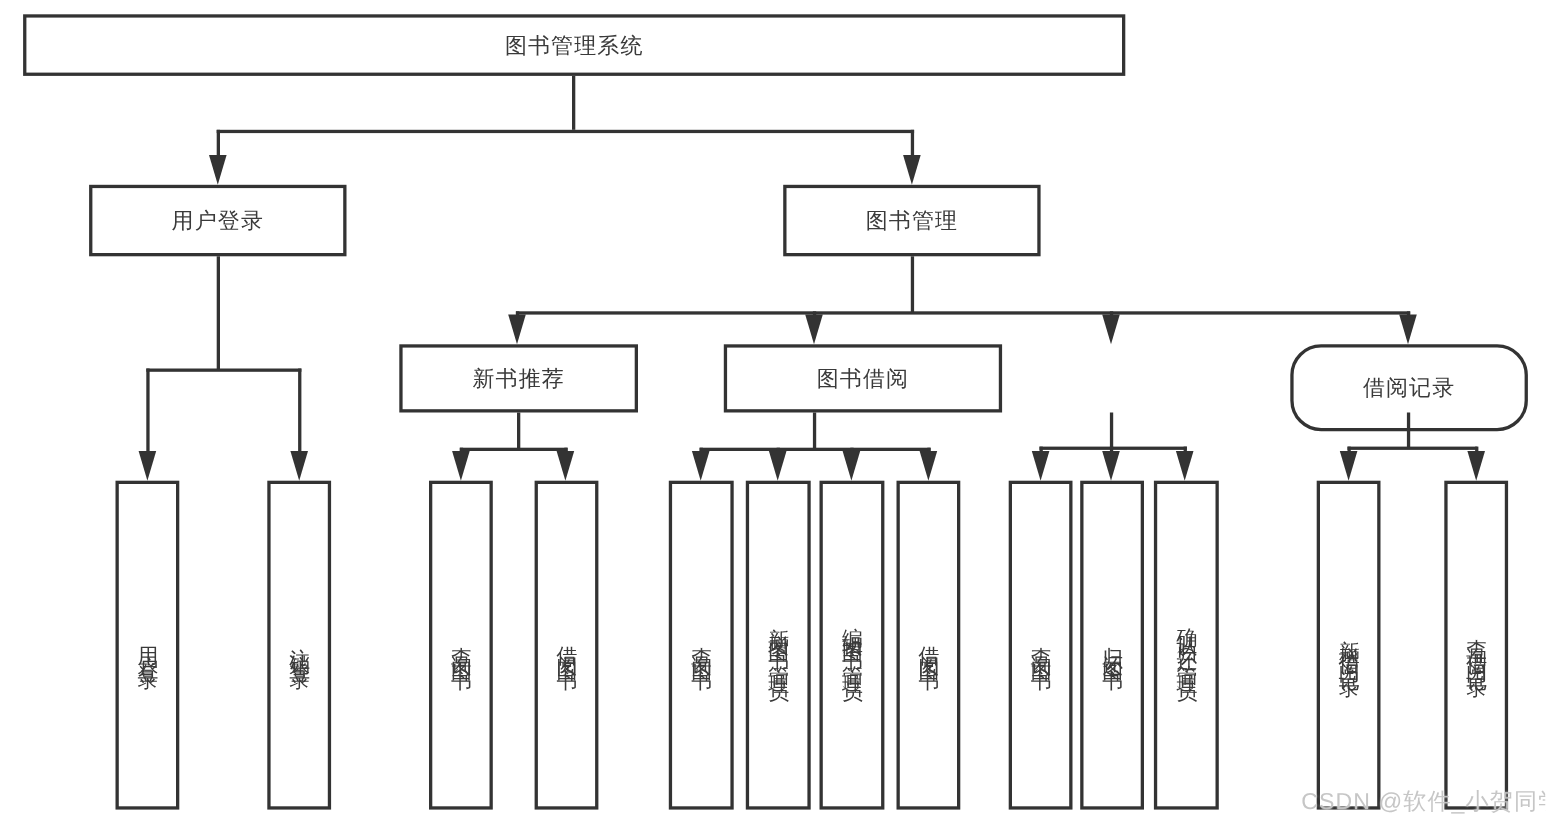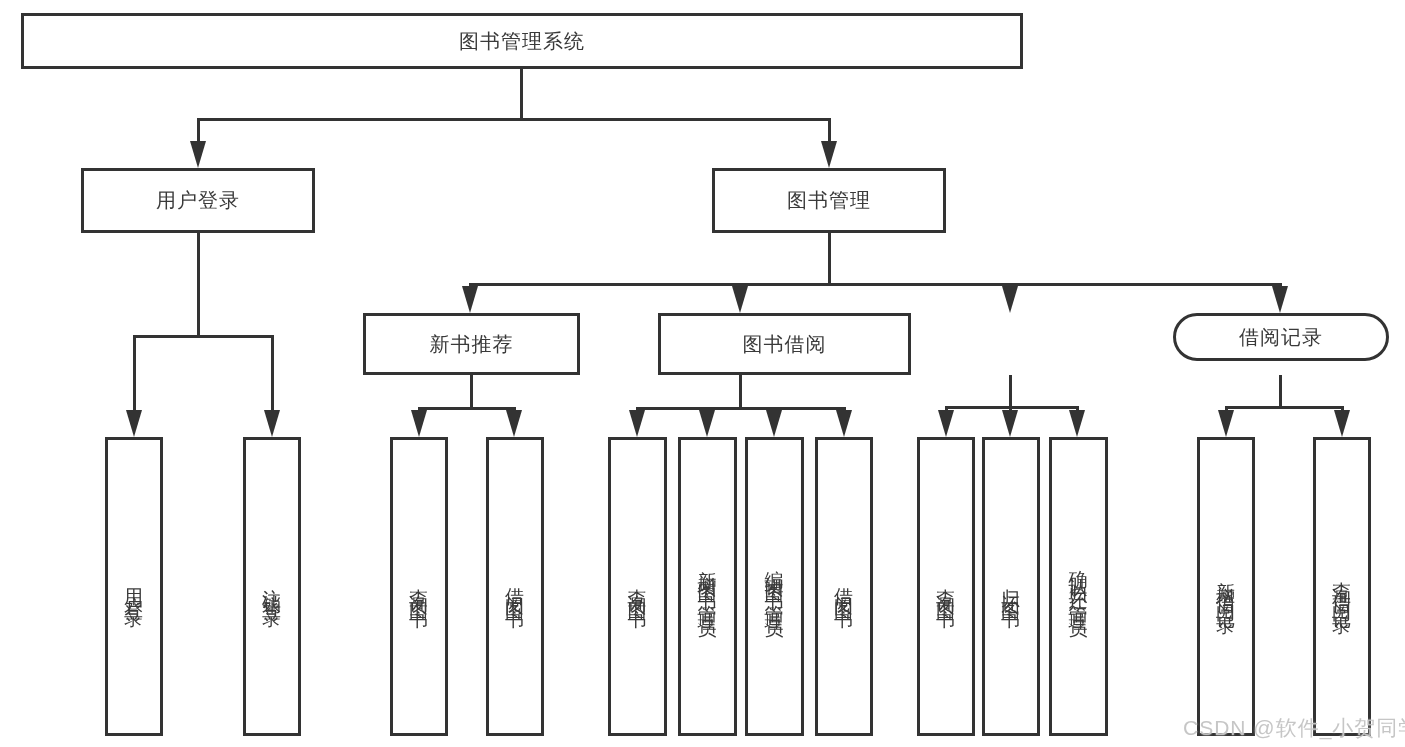--- a/index.html
+++ b/index.html
@@ -85,21 +85,21 @@
 
   <div class="box" style="left:712px; top:168px; width:234px; height:65px;">
     <span>图书管理</span>
   </div>
 
   <div class="box" style="left:634px; top:313px; width:253px; height:62px;margin-left:24px;">
     <span>图书借阅</span>
   </div>
 
 
-  <div class="box" style="left:1173px; top:313px; width:216px; height:48px;border-radius:28px;">
+  <div class="box" style="left:1173px; top:313px; width:216px; height:79px;border-radius:28px;">
     <span>借阅记录</span>
   </div>
 
   <div class="vbox" style="left:105px; top:437px; width:58px; height:299px;">
     <span class="vtext">用户登录</span>
   </div>
   <div class="vbox" style="left:243px; top:437px; width:58px; height:299px;">
     <span class="vtext">注销登录</span>
   </div>
 

